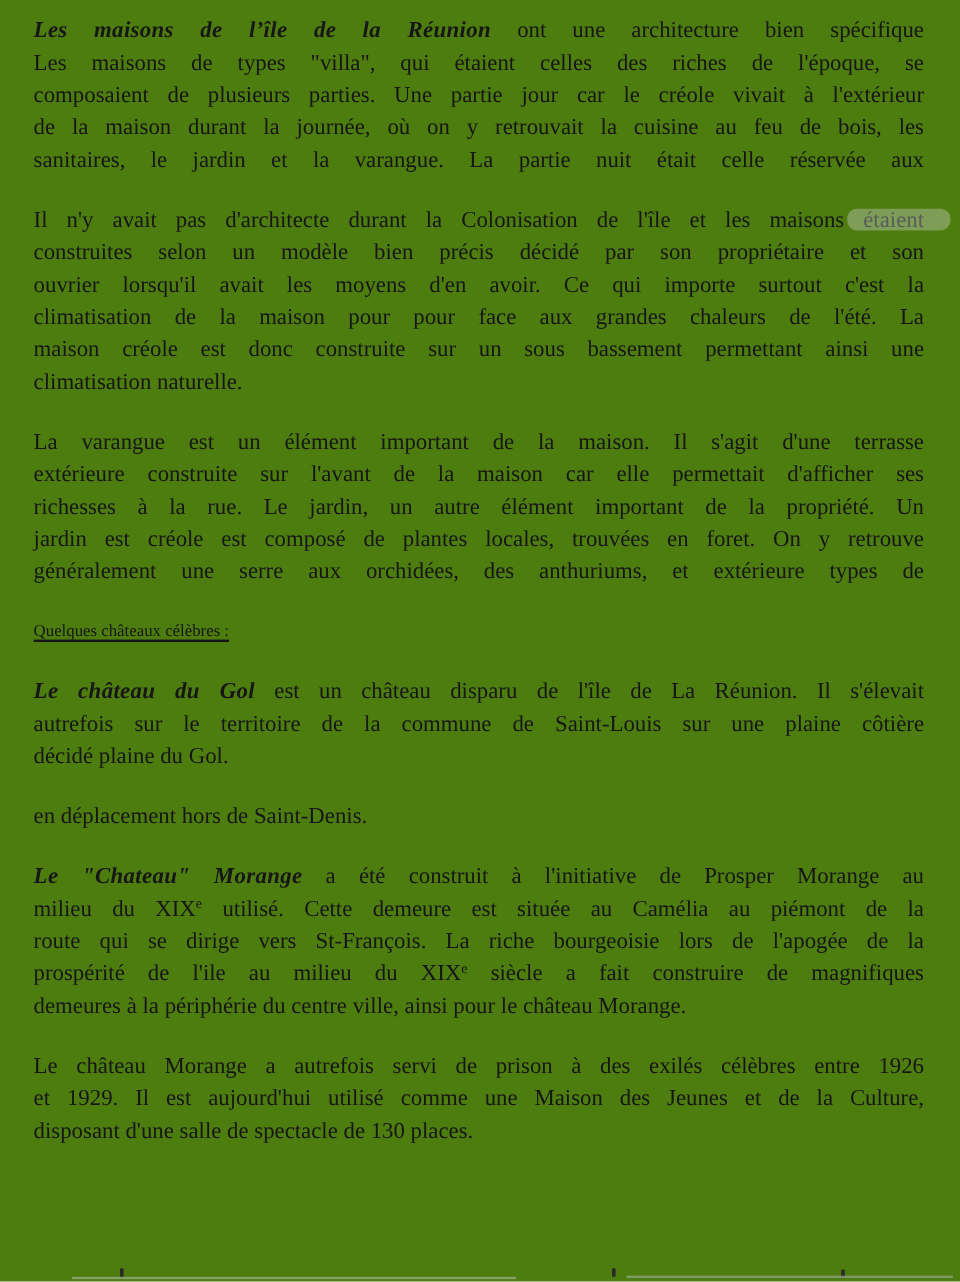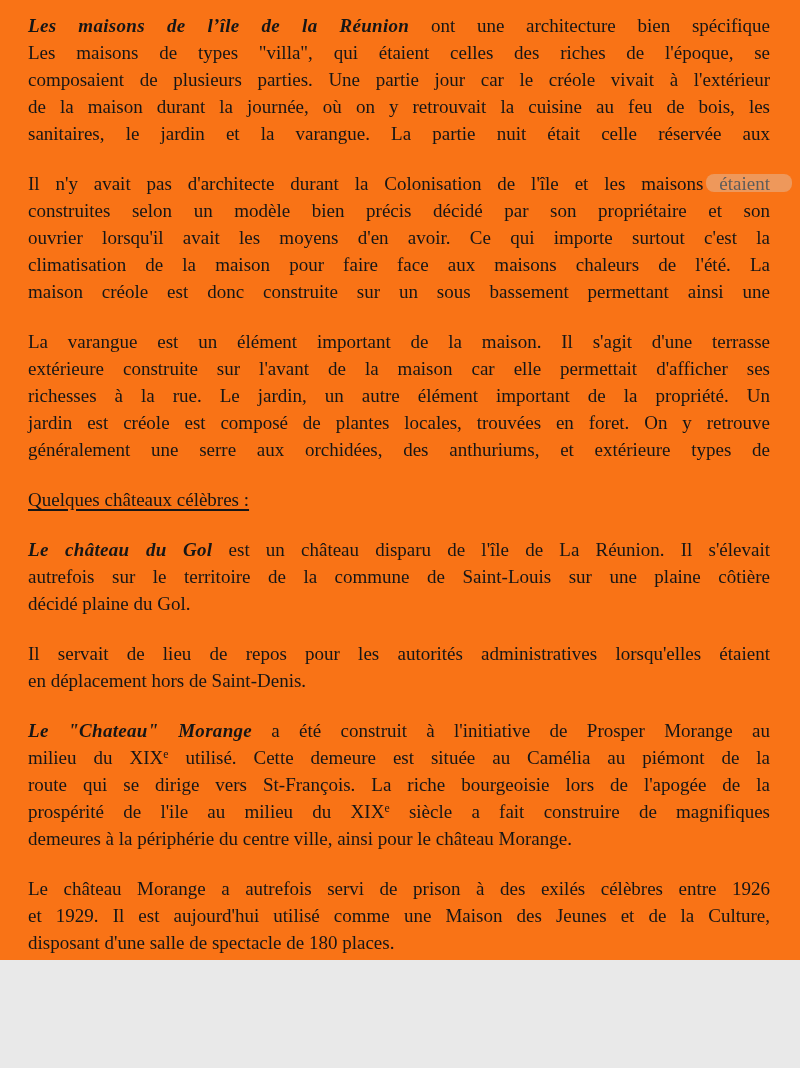--- a/index.html
+++ b/index.html
@@ -3,23 +3,23 @@
 <meta charset="utf-8">
 <style>
   html, body {
     margin: 0;
     padding: 0;
     background: #e9e9e9;
   }
   .paper {
     position: relative;
     width: 800px;
-    height: 960px;
+    height: 1068px;
     margin: 0;
-    background: #f97316;
+    background: #4d7c0f;
     overflow: hidden;
     color: #161616;
     font-family: "Liberation Serif", "DejaVu Serif", serif;
     font-size: 19px;
     line-height: 27px;
     -webkit-font-smoothing: antialiased;
   }
   .content {
     position: absolute;
     top: 12px;
@@ -46,21 +46,21 @@
   }
   sup {
     font-size: 0.62em;
     line-height: 0;
     vertical-align: baseline;
     position: relative;
     top: -0.55em;
   }
   .heading {
     margin: 0 0 23px 0;
-    font-size: 19px;
+    font-size: 14px;
     font-weight: normal;
     text-decoration: underline;
     text-underline-offset: 3px;
     text-decoration-thickness: 1.5px;
   }
   
   .artifact {
     position: absolute;
     background: #2a2a2a;
   }
@@ -85,57 +85,57 @@
         <div class="line fill"><span>Les maisons de types "villa", qui étaient celles des riches de l'époque, se</span></div>
         <div class="line fill"><span>composaient de plusieurs parties. Une partie jour car le créole vivait à l'extérieur</span></div>
         <div class="line fill"><span>de la maison durant la journée, où on y retrouvait la cuisine au feu de bois, les</span></div>
         <div class="line fill"><span>sanitaires, le jardin et la varangue. La partie nuit était celle réservée aux</span></div>
       </div>
 
     <div class="block">
         <div class="line fill"><span>Il n'y avait pas d'architecte durant la Colonisation de l'île et les maisons étaient</span></div>
         <div class="line fill"><span>construites selon un modèle bien précis décidé par son propriétaire et son</span></div>
         <div class="line fill"><span>ouvrier lorsqu'il avait les moyens d'en avoir. Ce qui importe surtout c'est la</span></div>
-        <div class="line fill"><span>climatisation de la maison pour faire face aux maisons chaleurs de l'été. La</span></div>
+        <div class="line fill"><span>climatisation de la maison pour pour face aux grandes chaleurs de l'été. La</span></div>
         <div class="line fill"><span>maison créole est donc construite sur un sous bassement permettant ainsi une</span></div>
+        <div class="line"><span>climatisation naturelle.</span></div>
       </div>
 
     <div class="block">
         <div class="line fill"><span>La varangue est un élément important de la maison. Il s'agit d'une terrasse</span></div>
         <div class="line fill"><span>extérieure construite sur l'avant de la maison car elle permettait d'afficher ses</span></div>
         <div class="line fill"><span>richesses à la rue. Le jardin, un autre élément important de la propriété. Un</span></div>
         <div class="line fill"><span>jardin est créole est composé de plantes locales, trouvées en foret. On y retrouve</span></div>
         <div class="line fill"><span>généralement une serre aux orchidées, des anthuriums, et extérieure types de</span></div>
       </div>
 
     <h2 class="heading">Quelques châteaux célèbres :</h2>
 
     <div class="block">
         <div class="line fill"><span class="lead">Le château du Gol</span><span> est un château disparu de l'île de La Réunion. Il s'élevait</span></div>
         <div class="line fill"><span>autrefois sur le territoire de la commune de Saint-Louis sur une plaine côtière</span></div>
         <div class="line"><span>décidé plaine du Gol.</span></div>
       </div>
 
     <div class="block">
-        <div class="line fill"><span>Il servait de lieu de repos pour les autorités administratives lorsqu'elles étaient</span></div>
         <div class="line"><span>en déplacement hors de Saint-Denis.</span></div>
       </div>
 
     <div class="block">
         <div class="line fill"><span class="lead">Le "Chateau" Morange</span><span> a été construit à l'initiative de Prosper Morange au</span></div>
         <div class="line fill"><span>milieu du XIX</span><sup>e</sup><span> utilisé. Cette demeure est située au Camélia au piémont de la</span></div>
         <div class="line fill"><span>route qui se dirige vers St-François. La riche bourgeoisie lors de l'apogée de la</span></div>
         <div class="line fill"><span>prospérité de l'ile au milieu du XIX</span><sup>e</sup><span> siècle a fait construire de magnifiques</span></div>
         <div class="line"><span>demeures à la périphérie du centre ville, ainsi pour le château Morange.</span></div>
       </div>
 
     <div class="block">
         <div class="line fill"><span>Le château Morange a autrefois servi de prison à des exilés célèbres entre 1926</span></div>
         <div class="line fill"><span>et 1929. Il est aujourd'hui utilisé comme une Maison des Jeunes et de la Culture,</span></div>
-        <div class="line"><span>disposant d'une salle de spectacle de 180 places.</span></div>
+        <div class="line"><span>disposant d'une salle de spectacle de 130 places.</span></div>
       </div>
 
   </div>
 
   <div class="artifact smudge"></div>
   <div class="artifact tick-1"></div>
   <div class="artifact tick-2"></div>
   <div class="artifact tick-3"></div>
   <div class="artifact faint-line-left"></div>
   <div class="artifact faint-line-right"></div>

